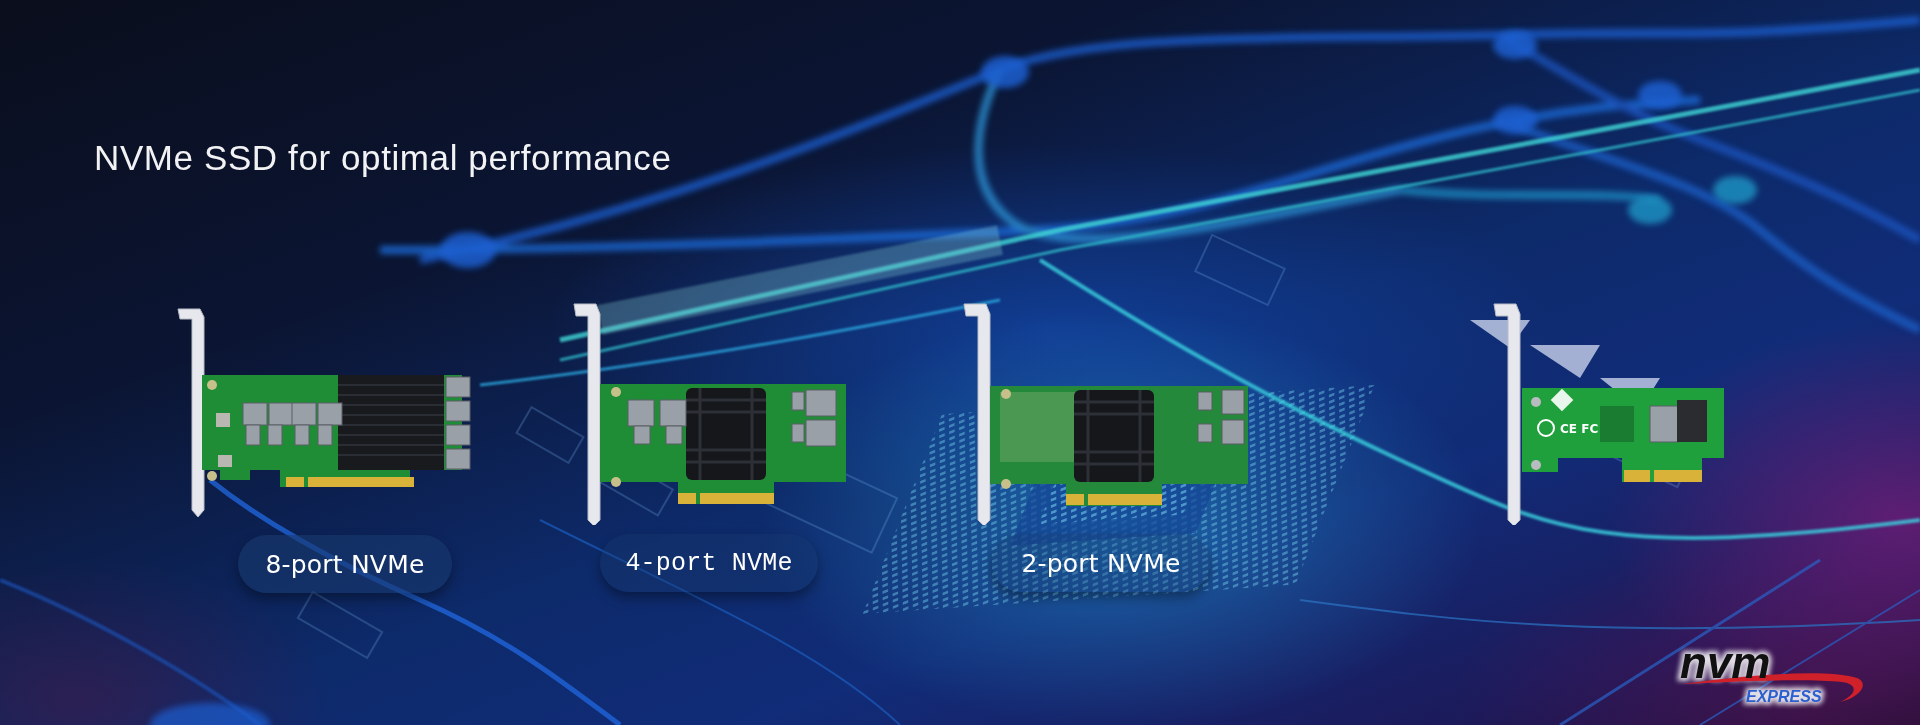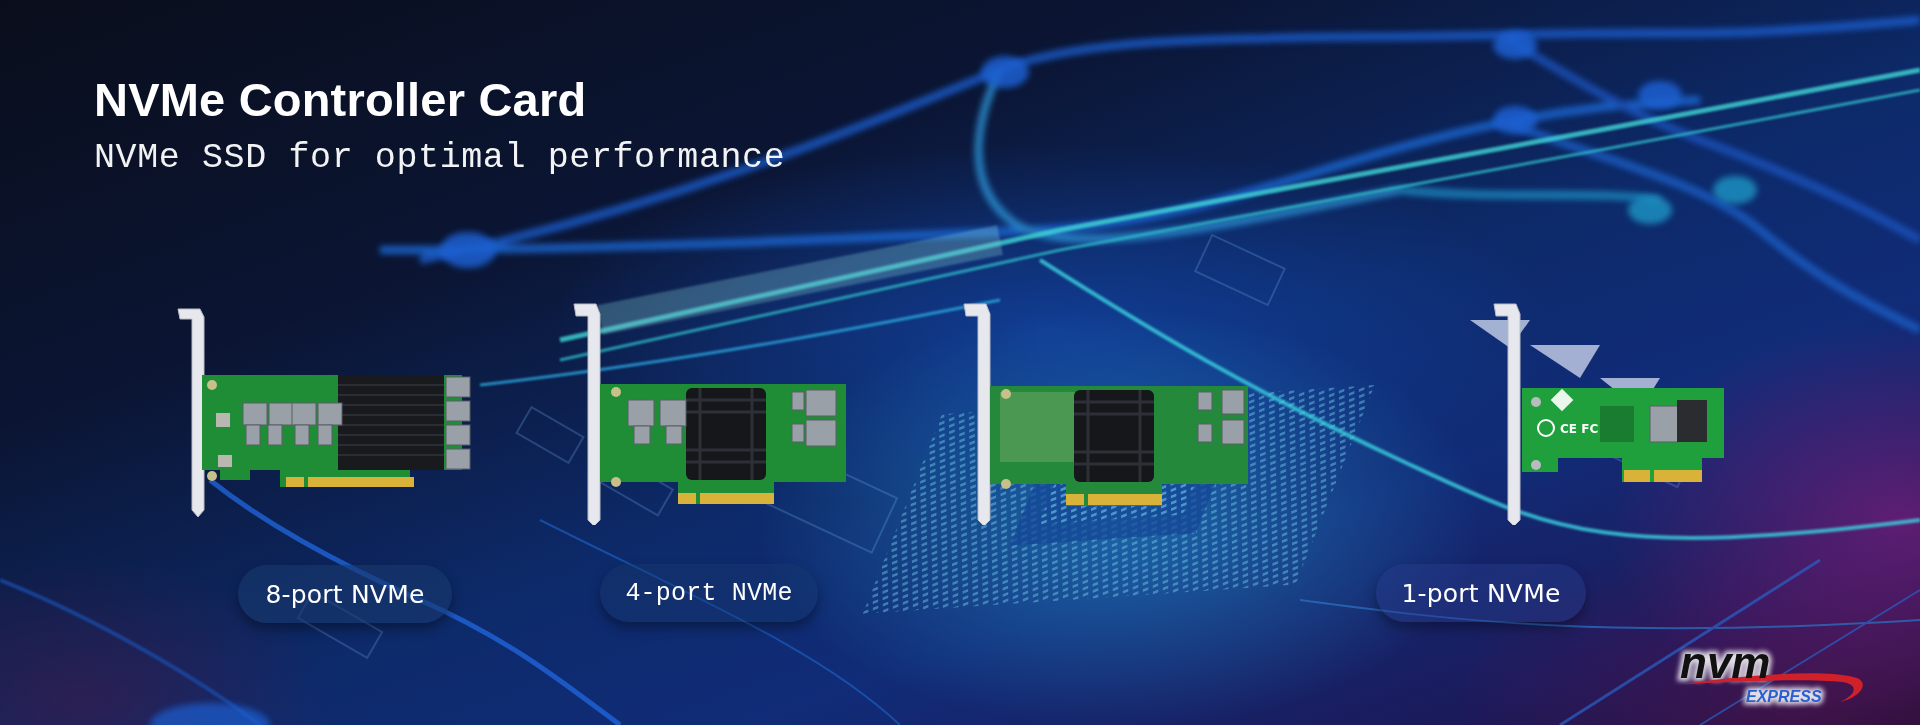--- a/index.html
+++ b/index.html
@@ -16,35 +16,35 @@
   }
   .bg-svg { position: absolute; left: 0; top: 0; width: 1920px; height: 725px; }
 
   .title {
     position: absolute; left: 94px; top: 72px;
     font-family: "Liberation Sans", sans-serif; font-weight: 700;
     font-size: 47px; color: #ffffff; letter-spacing: 0.2px;
   }
   .subtitle {
     position: absolute; left: 94px; top: 138px;
-    font-family: Liberation Mono, monospace; font-weight: 200;
+    font-family: Liberation Sans, sans-serif; font-weight: 200;
     font-size: 35px; color: #ffffff; letter-spacing: 0.6px;
     -webkit-text-stroke: 0px; opacity: 0.95;
   }
 
   .product { position: absolute; }
   .card-img { position: absolute; }
 
   .pill {
     position: absolute; height: 58px; border-radius: 29px;
     background: rgba(24,56,110,0.62);
     box-shadow: 0 6px 12px rgba(0,0,0,0.35);
     color: #ffffff; font-family: "DejaVu Sans", sans-serif; font-size: 25px;
     display: flex; align-items: center; justify-content: center;
-    letter-spacing: 0.2px; cursor: pointer; margin-top: 30px;
+    letter-spacing: 0.2px; cursor: pointer;
   }
 
   .logo { position: absolute; left: 1672px; top: 640px; width: 200px; height: 70px; }
 </style>
 </head>
 <body>
 
 <div class="banner">
 
   <svg class="bg-svg" viewBox="0 0 1920 725">
@@ -111,21 +111,20 @@
       <rect x="300" y="610" width="80" height="30" transform="rotate(30 340 625)"></rect>
     </g>
 
     <g fill="rgba(200,210,235,0.8)">
       <polygon points="1470,320 1530,320 1510,348"></polygon>
       <polygon points="1530,345 1600,345 1580,378"></polygon>
       <polygon points="1600,378 1660,378 1640,410"></polygon>
     </g>
   </svg>
 
-  <h1 class="title">NVMe Controller Card</h1>
   <p class="subtitle">NVMe SSD for optimal performance</p>
 
   <div class="product" style="left:170px;top:305px;width:320px;height:215px;">
     <svg class="card-img" width="320" height="215" viewBox="0 0 320 215">
 
       <path d="M8 4 L30 4 L34 12 L34 205 L28 212 L22 205 L22 14 L10 14 Z" fill="#e6e8ee" stroke="#b8bcc6" stroke-width="1"></path>
 
       <rect x="32" y="70" width="260" height="95" fill="#1f8d36"></rect>
       <rect x="110" y="160" width="130" height="22" fill="#1f8d36"></rect>
       <rect x="50" y="160" width="30" height="15" fill="#1f8d36"></rect>
@@ -219,40 +218,40 @@
       <g fill="#9aa0a8" stroke="#5a5f66">
         <rect x="262" y="90" width="22" height="24"></rect>
           <rect x="262" y="120" width="22" height="24"></rect>
         <rect x="238" y="92" width="14" height="18"></rect>
           <rect x="238" y="124" width="14" height="18"></rect>
       </g>
       <circle cx="46" cy="94" r="5" fill="#c8c08a"></circle>
         <circle cx="46" cy="184" r="5" fill="#c8c08a"></circle>
     </svg>
   </div>
+  <div class="pill" style="left:992px;top:534px;width:218px;background:rgba(24,56,110,0.30);">2-port NVMe</div>
 
   <div class="product" style="left:1350px;top:300px;width:260px;height:225px;text-align:center;">
     <svg class="card-img" width="260" height="225" viewBox="0 0 260 225">
       <path d="M14 4 L36 4 L40 14 L40 220 L34 226 L28 220 L28 16 L16 16 Z" fill="#e6e8ee" stroke="#b8bcc6"></path>
       <rect x="42" y="88" width="202" height="70" fill="#1fa03c"></rect>
       <rect x="42" y="150" width="36" height="22" fill="#1fa03c"></rect>
       <rect x="142" y="150" width="80" height="32" fill="#1fa03c"></rect>
       <rect x="144" y="170" width="26" height="12" fill="#d9b23a"></rect>
       <rect x="174" y="170" width="48" height="12" fill="#d9b23a"></rect>
       <rect x="170" y="106" width="28" height="36" fill="#9aa0a8" stroke="#5a5f66"></rect>
       <rect x="197" y="100" width="30" height="42" fill="#2a2c30"></rect>
       <rect x="120" y="106" width="34" height="36" fill="#1a7c30"></rect>
       <circle cx="66" cy="128" r="8" fill="none" stroke="#ffffff" stroke-width="2"></circle>
       <text x="80" y="133" font-family="DejaVu Sans, sans-serif" font-size="12" fill="#ffffff" font-weight="700">CE FC</text>
       <rect x="74" y="92" width="16" height="16" transform="rotate(45 82 100)" fill="#ffffff" opacity="0.9"></rect>
       <circle cx="56" cy="102" r="5" fill="#b8bcc0"></circle>
         <circle cx="56" cy="165" r="5" fill="#b8bcc0"></circle>
     </svg>
   </div>
-  <div class="pill" style="left:1376px;top:534px;width:210px;background:rgba(40,60,140,0.45);">1-port NVMe</div>
 
   <svg class="logo" viewBox="0 0 200 70">
     <defs>
         <filter id="glow">
           <feGaussianBlur stdDeviation="2.5"></feGaussianBlur>
         </filter>
       </defs>
     <g filter="url(#glow)" opacity="0.85">
       <text x="8" y="38" font-family="Liberation Sans, sans-serif" font-size="44" font-weight="700" font-style="italic" fill="#ffffff" stroke="#ffffff" stroke-width="6">nvm</text>
       <text x="74" y="62" font-family="Liberation Sans, sans-serif" font-size="16" font-weight="700" font-style="italic" fill="#ffffff" stroke="#ffffff" stroke-width="5">EXPRESS</text>

